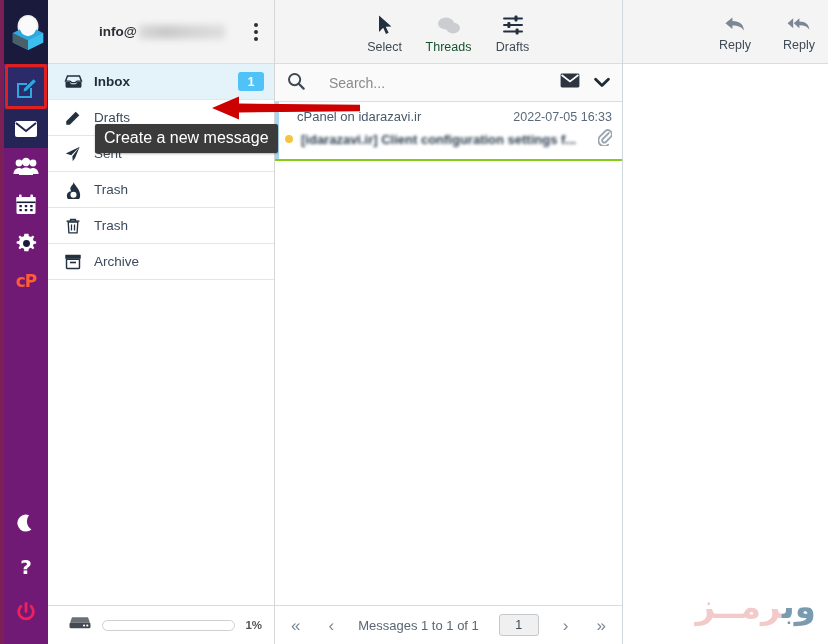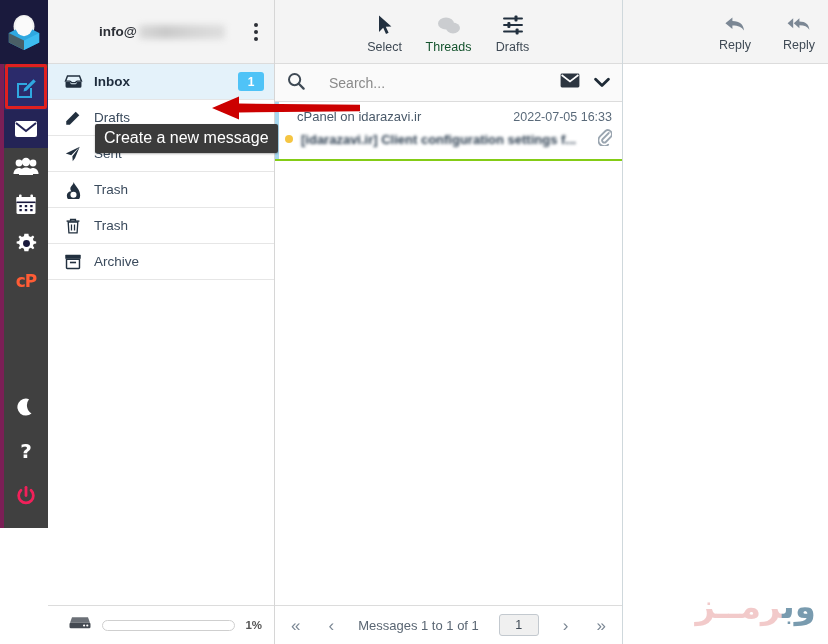--- a/index.html
+++ b/index.html
@@ -11,24 +11,24 @@
   }
   .app {
     position: relative;
     width: 828px; height: 644px;
     display: flex;
     background: #fff;
   }
 
   
   .tasks {
-    width: 48px; height: 528px;
-    background: #404040;
+    width: 48px; height: 644px;
+    background: #701a75;
     border-left: 4px solid #7b1f56;
-    display: flex; flex-direction: column; align-items: flex-end;
+    display: flex; flex-direction: column; align-items: flex-start;
     flex: 0 0 48px;
     position: relative;
   }
   .logo-box {
     width: 48px; height: 64px;
     display: flex; align-items: center; justify-content: center;
     background: #1a1a3d;
   }
   .logo-svg { width: 38px; height: 40px; display:block; }
   .task-item {

